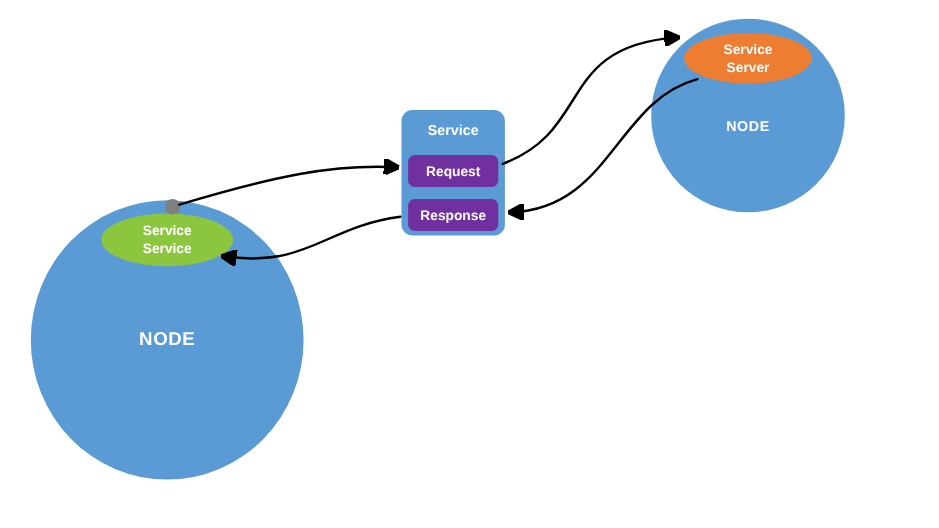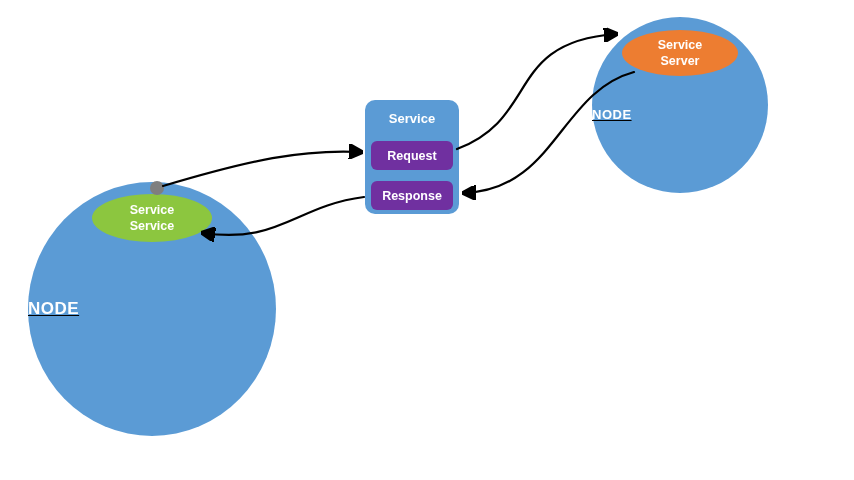--- a/index.html
+++ b/index.html
@@ -19,21 +19,21 @@
     background: var(--background, #fff);
     overflow: hidden;
     font-family: "Liberation Sans", sans-serif;
   }
   .node-circle {
     position: absolute;
     border-radius: 50%;
     background: var(--node-blue, #5B9BD5);
     display: flex;
     align-items: center;
-    text-decoration: underline;
+    justify-content: center;
   }
   .node-circle.left { left: 28px; top: 182px; width: 248px; height: 254px; }
   .node-circle.right { left: 592px; top: 17px; width: 176px; height: 176px; }
   .node-label {
     color: #fff;
     font-weight: bold;
     letter-spacing: 0.5px;
   }
   .node-label.big { font-size: 17px; }
   .node-label.small { font-size: 13px; margin-top: 18px; }

